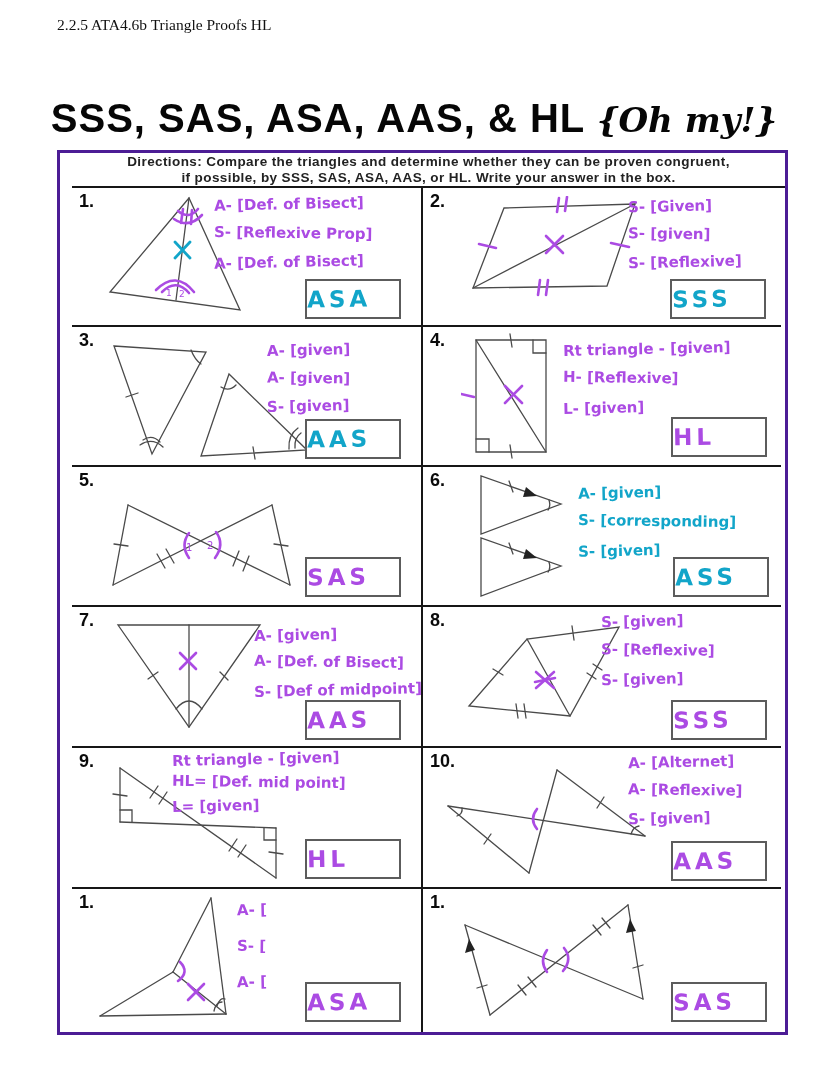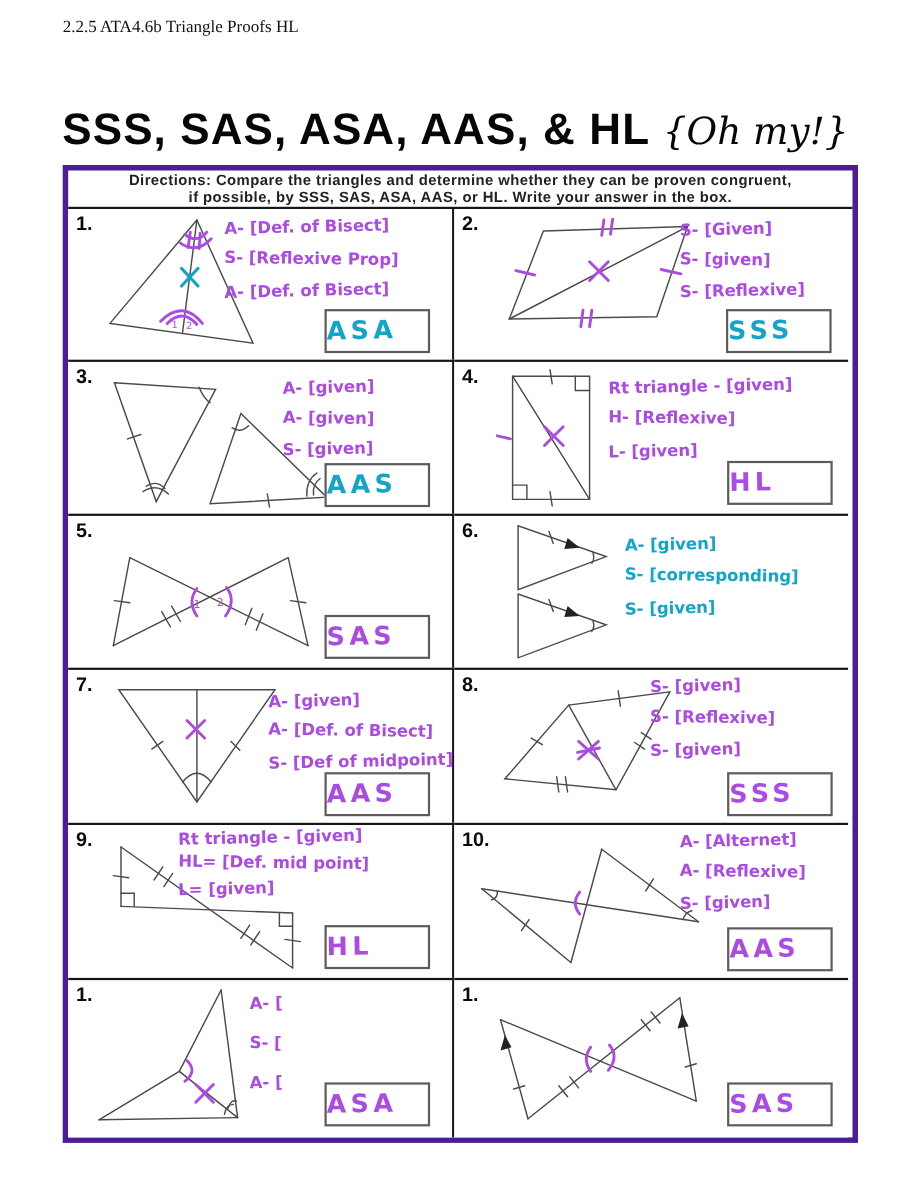--- a/index.html
+++ b/index.html
@@ -4,22 +4,22 @@
 <style>
   html,body{margin:0;padding:0;background:#fff;}
   .sheet{position:relative;width:828px;height:1071px;background:#fff;overflow:hidden;
          font-family:"Liberation Sans",sans-serif;color:#1a1a1a;}
   .course-header{position:absolute;left:57px;top:16px;font-family:"Liberation Serif",serif;
          font-size:15.5px;color:#111;}
   .title-script{position:absolute;left:0;top:48px;width:828px;text-align:center;
          font-family:"DejaVu Serif",serif;font-style:italic;font-weight:600;font-size:37px;color:#0c0c0c;}
   .title-main{position:absolute;left:0;top:96px;width:828px;text-align:center;font-size:40px;
          font-weight:900;letter-spacing:1px;color:#060606;}
-  .title-aside{font-family:"DejaVu Serif",serif;font-style:italic;font-weight:400;font-size:34px;letter-spacing:0;}
-  .table{position:absolute;left:57px;top:150px;width:713px;border:5px solid #4c1d95;background:#fff;}
+  .title-aside{font-family:"DejaVu Serif",serif;font-style:italic;font-weight:700;font-size:34px;letter-spacing:0;}
+  .table{position:absolute;left:57px;top:150px;width:713px;border:3px solid #4c1d95;background:#fff;padding-left:12px;}
   .directions{height:32px;border-bottom:2px solid #161616;text-align:center;font-size:13.5px;
          font-weight:600;letter-spacing:.4px;line-height:16px;padding-top:1px;color:#222;}
   .directions b{font-weight:800;}
   .grid{display:grid;grid-template-columns:351px 358px;}
   .cell{position:relative;background:#fff;}
   .cell.cl{border-right:2px solid #161616;}
   .cell.bt{border-top:2px solid #161616;}
   .pnum{position:absolute;left:7px;top:3px;font-size:18px;font-weight:900;color:#0a0a0a;}
   .fig{position:absolute;}
   .fig path,.fig line,.fig polyline{fill:none;stroke:var(--line);stroke-width:1.3;stroke-linecap:round;}
@@ -182,20 +182,23 @@
           <path d="M28,68 L28,126 L108,96 Z"></path>
           <polygon class="arrow" points="84,88 70,89 73,79"></polygon>
           <path d="M56,73 L60,84"></path>
             <path d="M96,92 Q98,98 95,102"></path>
         </svg>
         <div class="notes" style="left:155px;top:16px;gap:11px">
           <span class="note ink-teal">A- [given]</span>
           <span class="note ink-teal">S- [corresponding]</span>
           <span class="note ink-teal">S- [given]</span>
         </div>
+        <div class="ansbox" style="right:12px;bottom:8px">
+          <span class="ans ink-teal">ASS</span>
+        </div>
       </div>
 
       <div class="cell cl bt" style="height:139px">
         <span class="pnum">7.</span>
         <svg class="fig" style="left:28px;top:6px" width="185" height="124" viewBox="0 0 185 124">
           <path d="M18,12 L160,12 L89,114 Z"></path>
             <path d="M89,12 L89,114"></path>
           <path d="M48,66 L58,59"></path>
             <path d="M120,59 L128,67"></path>
           <path class="pm" d="M80,40 L96,56"></path>

